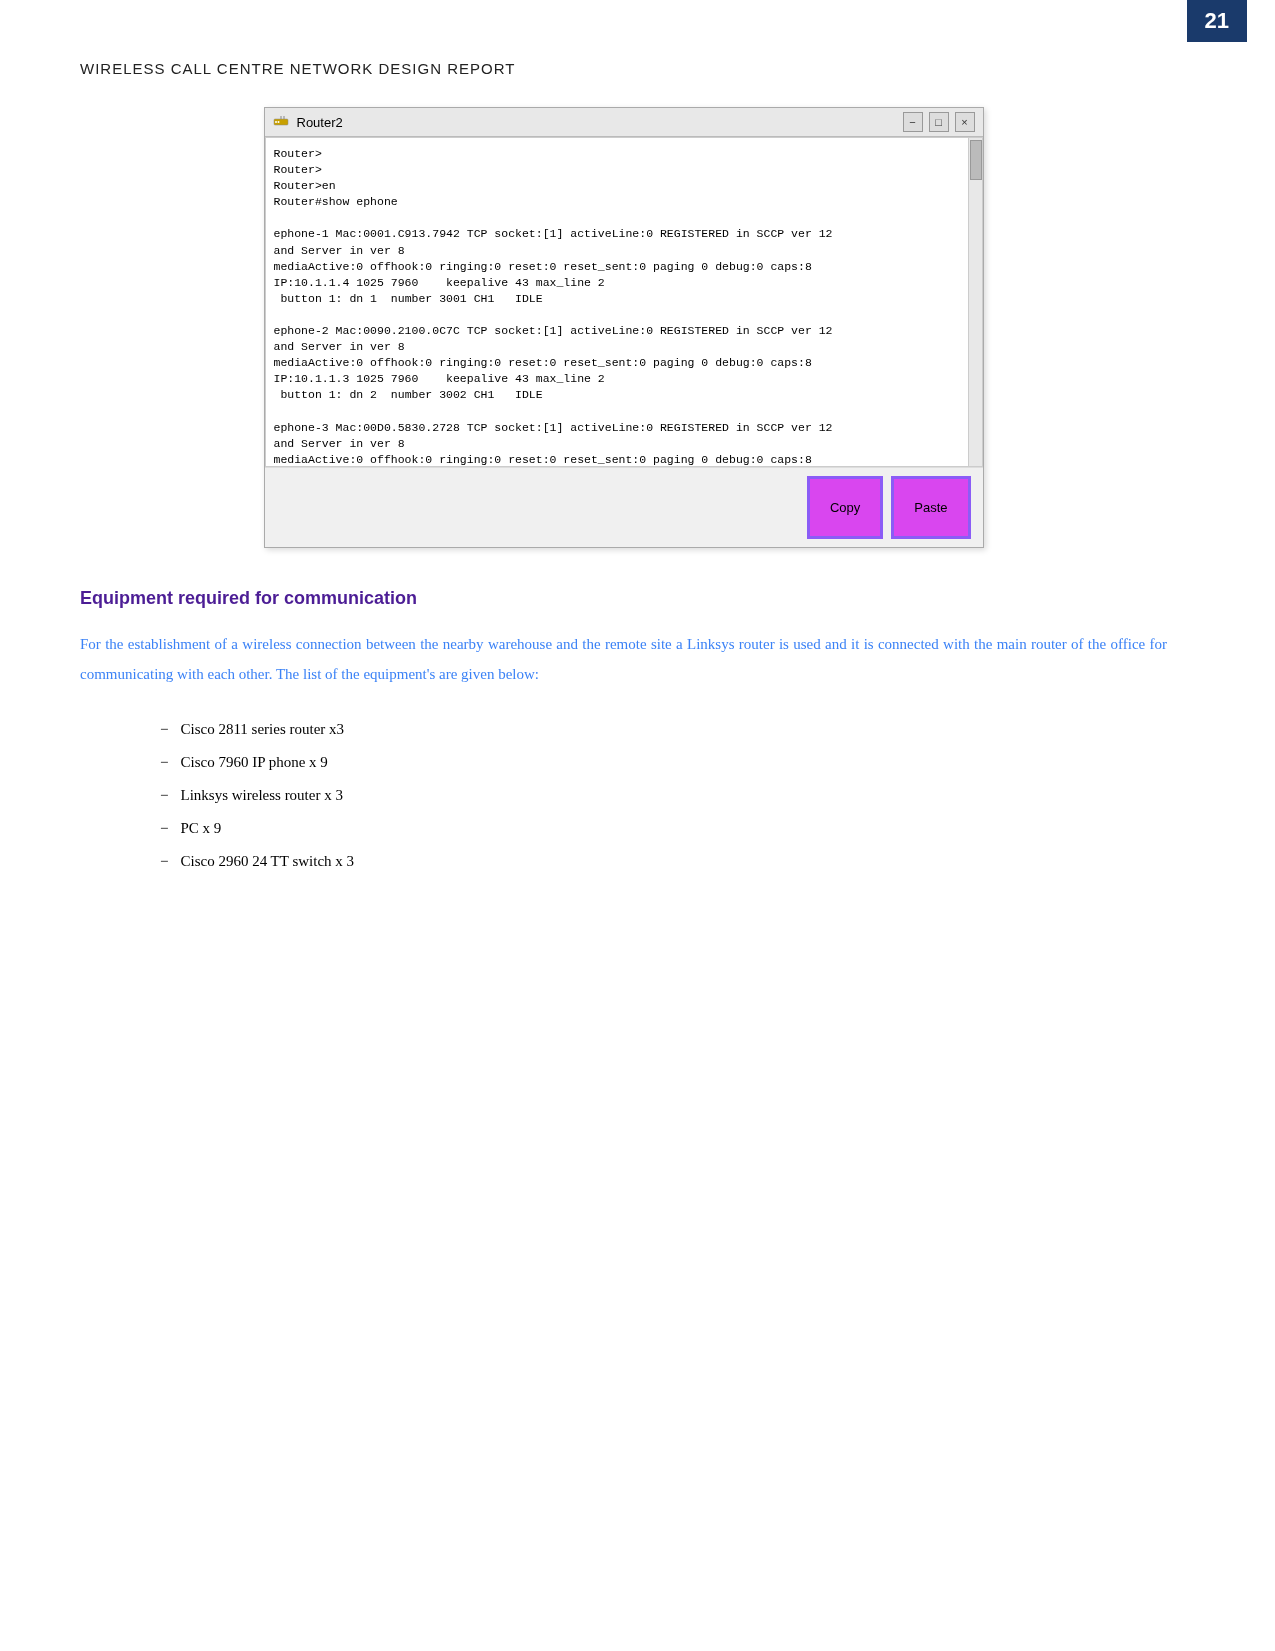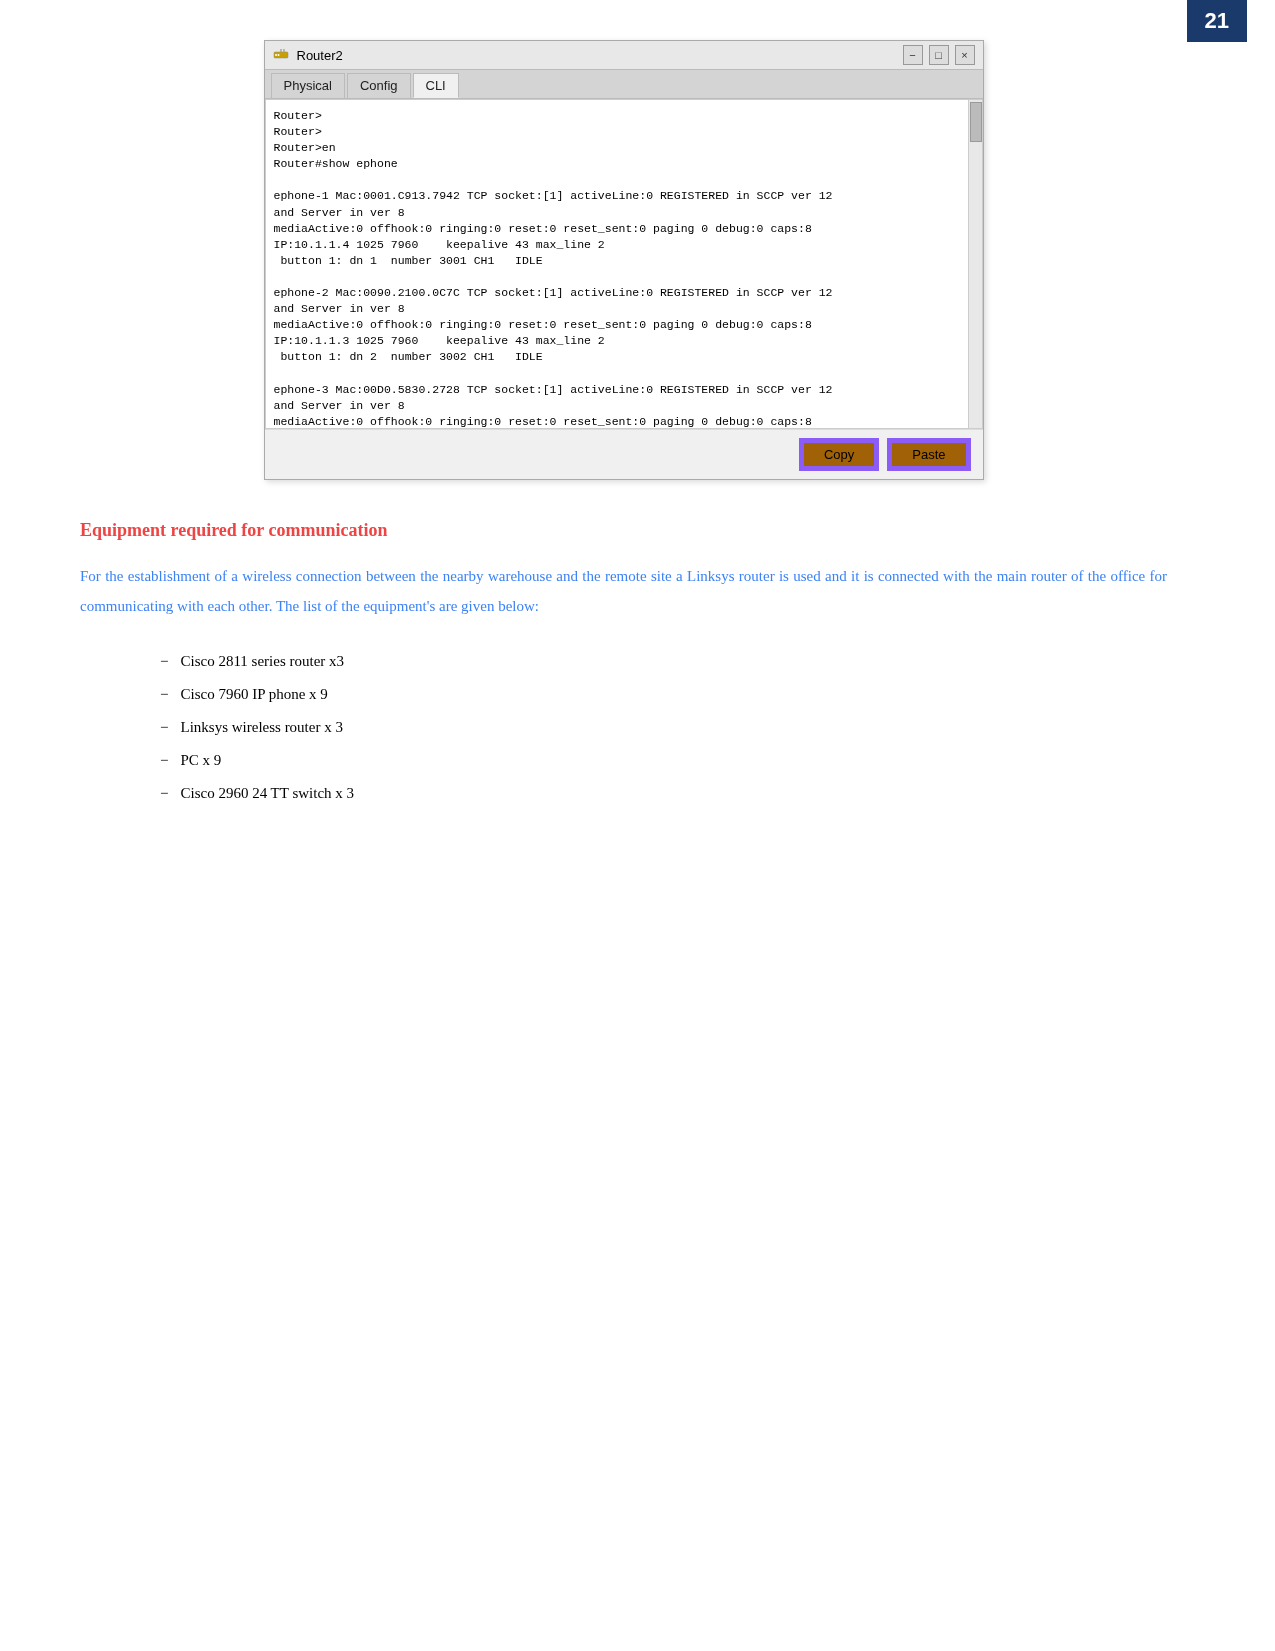--- a/index.html
+++ b/index.html
@@ -179,37 +179,37 @@
     .pt-bottom-bar {
       display: flex;
       justify-content: flex-end;
       gap: 8px;
       padding: 8px 12px;
       background: #f0f0f0;
       border-top: 1px solid #ddd;
     }
 
     .pt-bottom-btn {
-      padding: 4px 20px;
+      padding: 21px 20px;
       font-size: 13px;
       font-family: Arial, sans-serif;
-      background: #a16207;
-      border: 5px solid #8b5cf6;
+      background: #d946ef;
+      border: 3px solid #8b5cf6;
       cursor: pointer;
       color: #000;
     }
 
     
     .section-heading {
-      font-family: Liberation Serif, serif;
+      font-family: Liberation Sans, sans-serif;
       font-size: 18px;
       font-weight: bold;
       margin-bottom: 20px;
       margin-top: 10px;
-      color: #ef4444;
+      color: #4c1d95;
     }
 
     .body-text {
       font-size: 15px;
       line-height: 2.0;
       color: #3b82f6;
       text-align: justify;
       margin-bottom: 0;
     }
 
@@ -232,20 +232,21 @@
       color: #000;
     }
   </style>
 </head>
 <body>
 
 <div class="page">
 
   <div class="page-number-box">21</div>
 
+  <div class="report-title">WIRELESS CALL CENTRE NETWORK DESIGN REPORT</div>
 
   <div class="pt-window">
 
     <div class="pt-titlebar">
       <div class="pt-titlebar-left">
         <span class="pt-icon">
           <svg width="16" height="16" viewBox="0 0 16 16">
             <rect x="1" y="5" width="14" height="6" rx="1" fill="#c8a000" stroke="#888" stroke-width="0.5"></rect>
             <circle cx="3" cy="8" r="1" fill="#fff"></circle>
             <circle cx="5.5" cy="8" r="1" fill="#fff"></circle>
@@ -255,25 +256,20 @@
         </span>
         <span>Router2</span>
       </div>
       <div class="pt-titlebar-controls">
         <div class="pt-control-btn">−</div>
         <div class="pt-control-btn">□</div>
         <div class="pt-control-btn">×</div>
       </div>
     </div>
 
-    <div class="pt-tabs">
-      <div class="pt-tab">Physical</div>
-      <div class="pt-tab">Config</div>
-      <div class="pt-tab active">CLI</div>
-    </div>
 
     <div class="pt-content">
       <div class="cli-terminal">
         <pre>Router&gt;
 Router&gt;
 Router&gt;en
 Router#show ephone
 
 ephone-1 Mac:0001.C913.7942 TCP socket:[1] activeLine:0 REGISTERED in SCCP ver 12
 and Server in ver 8

